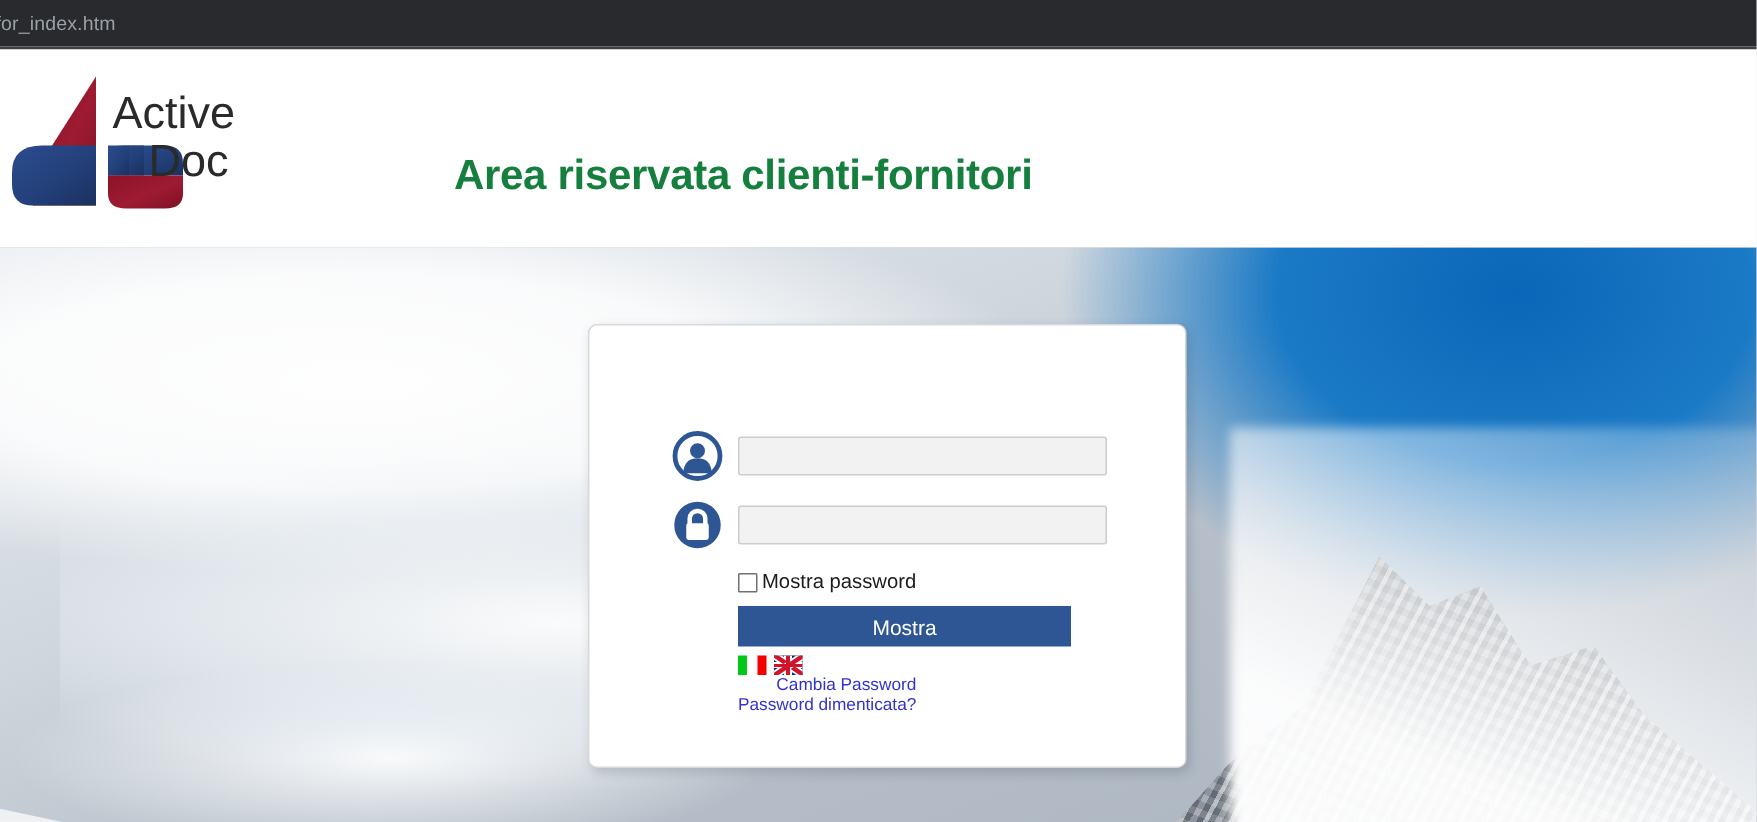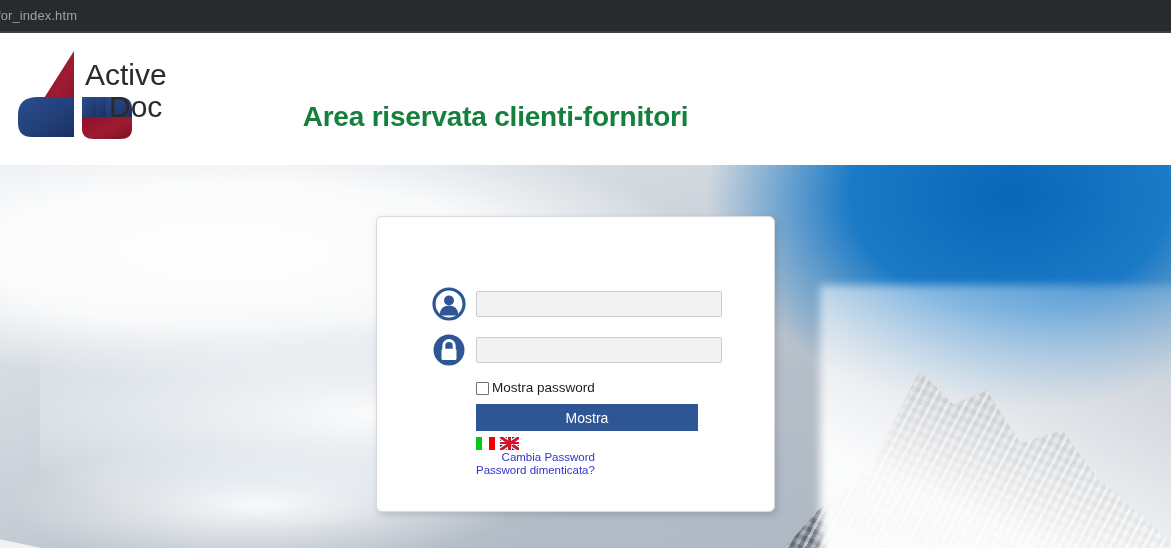--- a/index.html
+++ b/index.html
@@ -34,21 +34,21 @@
 
   
   #page-header {
     position: absolute; left: 0; top: 33px;
     width: 1171px; height: 132px;
     background: #ffffff;
   }
 
   
   #logo {
-    position: absolute; left: 12px; top: 12px;
+    position: absolute; left: 2px; top: 12px;
     width: 175px; height: 106px;
   }
 
   #page-title {
     position: absolute; left: 0; top: 68px;
     width: 1171px;
     text-align: center;
     padding-right: 180px;
     font-size: 28px;
     font-weight: bold;
@@ -123,21 +123,21 @@
   }
   #hero-blue-haze {
     position: absolute; left: 60px; top: 240px;
     width: 420px; height: 150px;
     background: radial-gradient(ellipse 220px 60px at 210px 75px, rgba(120,160,200,.42) 0%, rgba(140,175,210,0) 72%);
   }
 
   
   #login-card {
     position: absolute;
-    left: 376px; top: 216px;
+    left: 392px; top: 216px;
     width: 399px; height: 296px;
     background: #ffffff;
     border: 1px solid #d6d9dd;
     border-radius: 6px;
     box-shadow: 2px 3px 7px rgba(60,70,80,.22);
   }
 
   #login-form {
     position: absolute;
     left: 55px; top: 70px;

